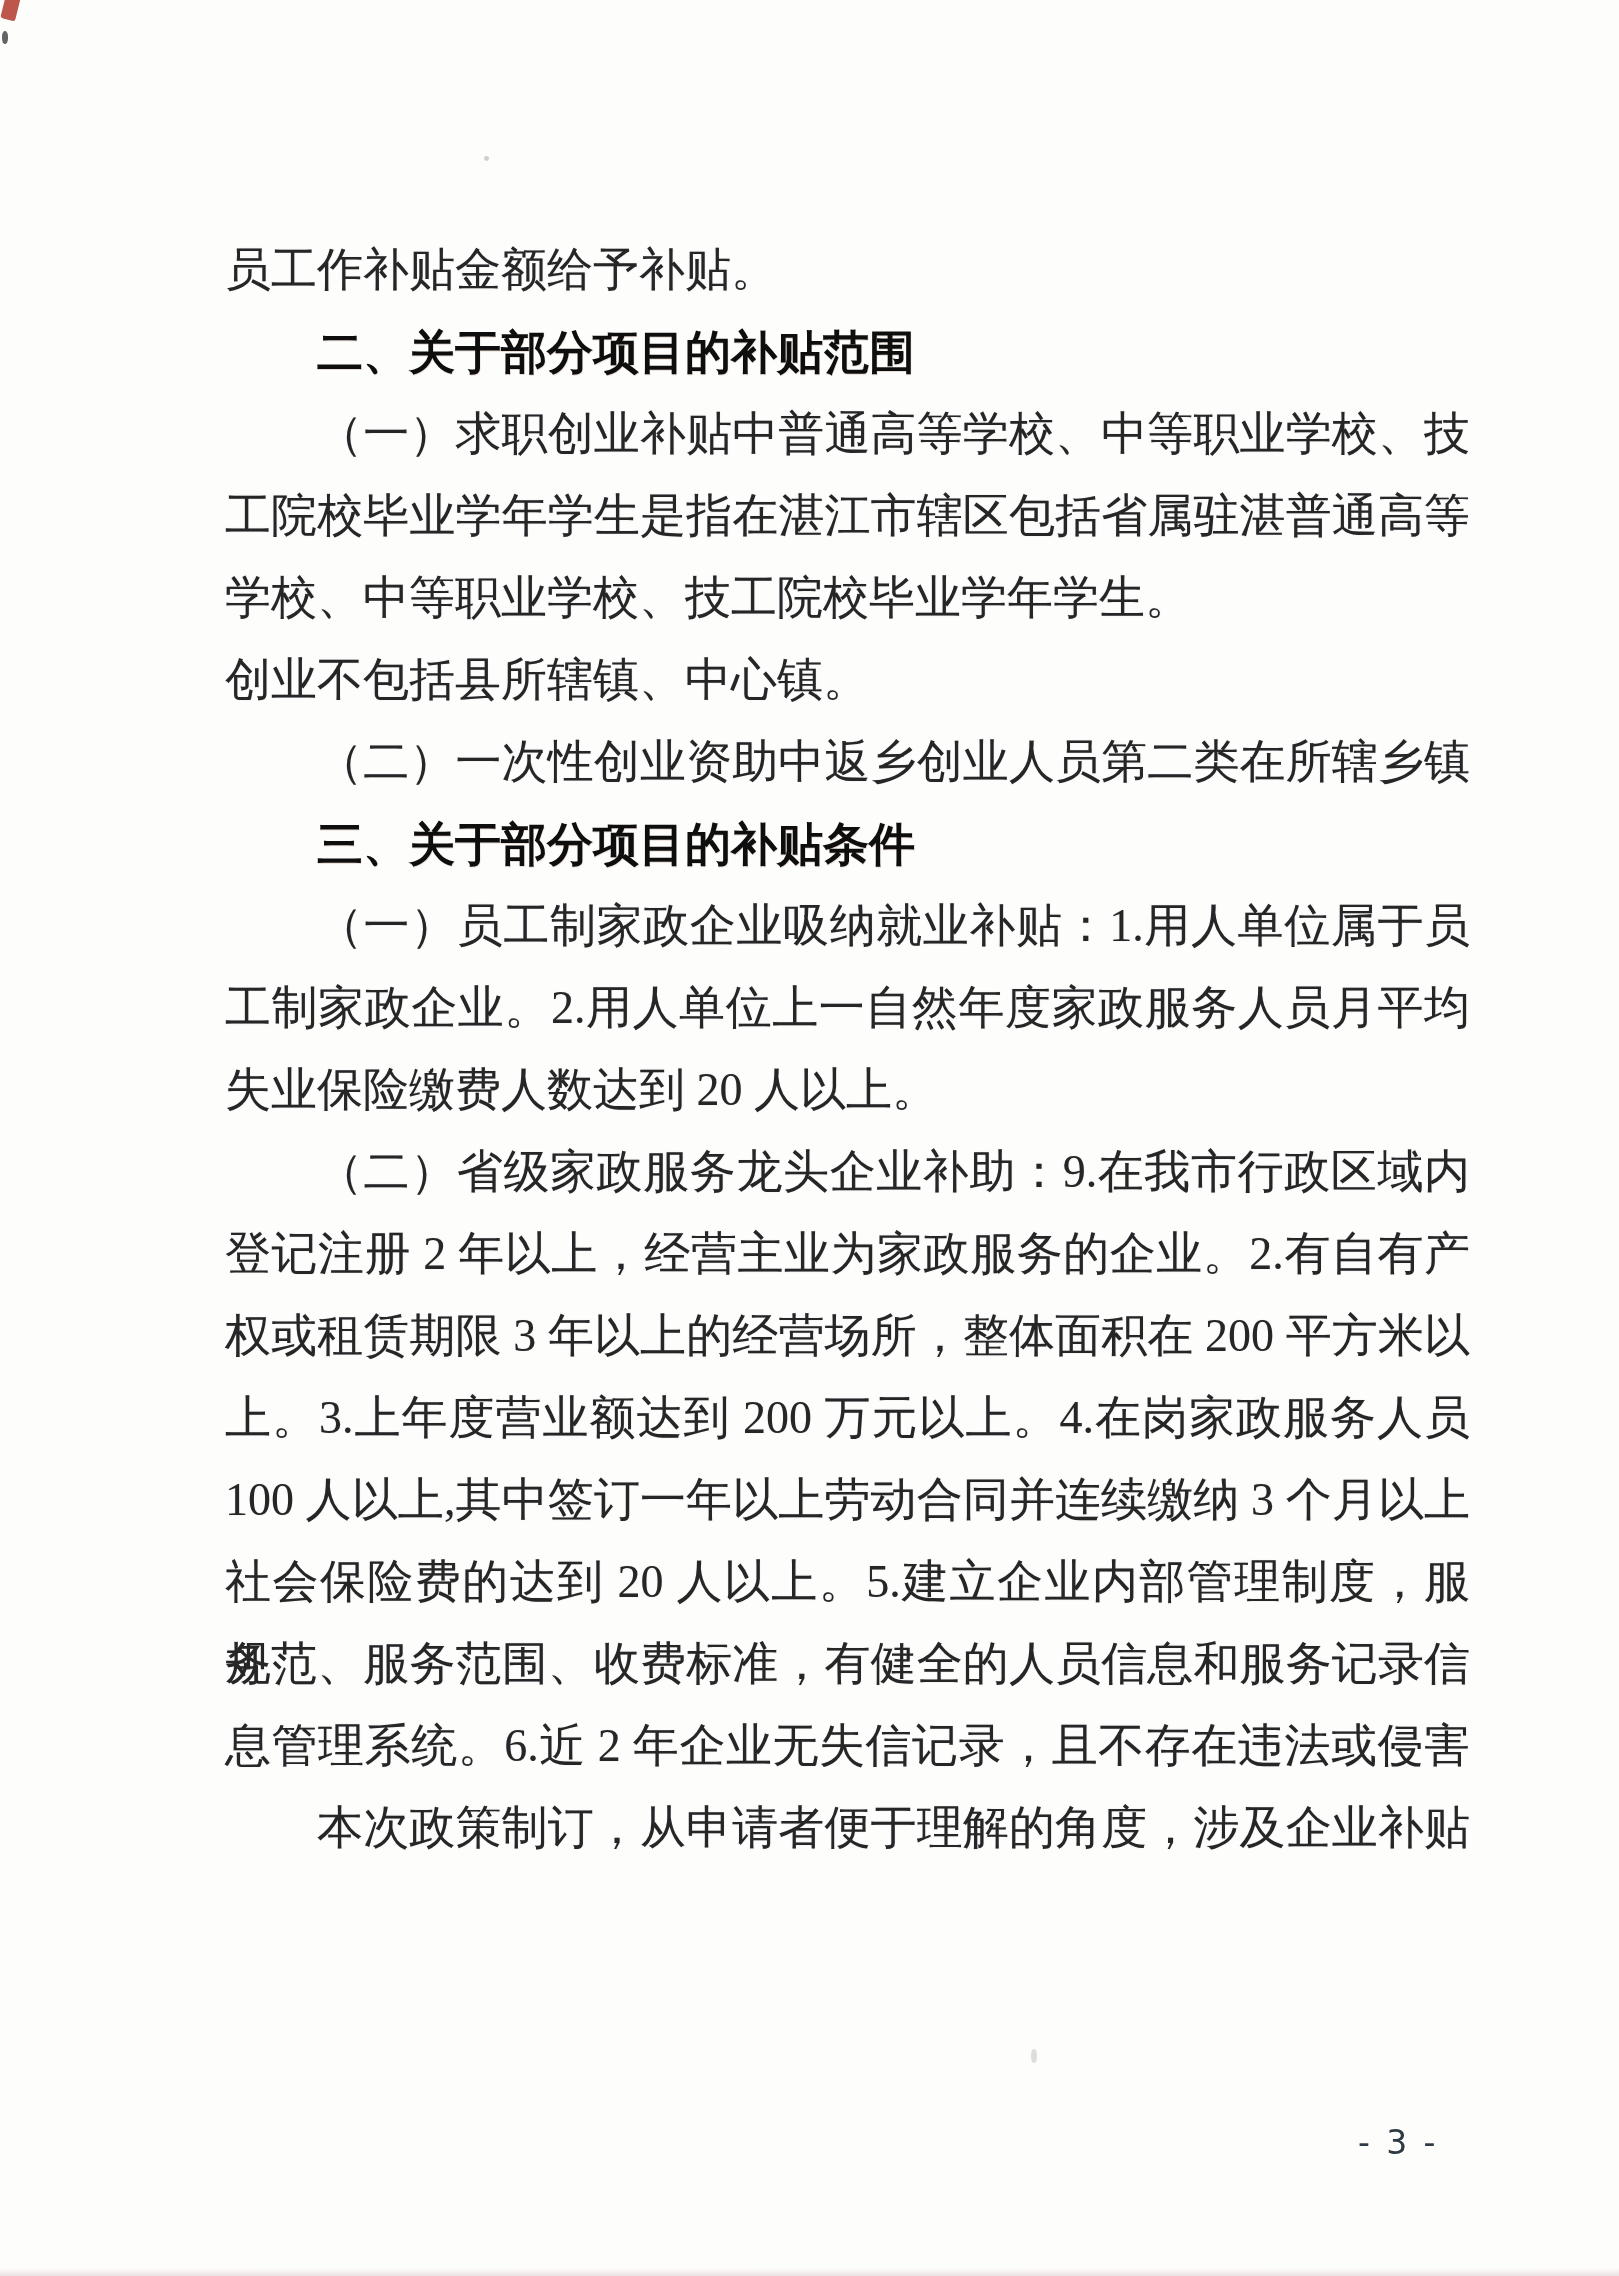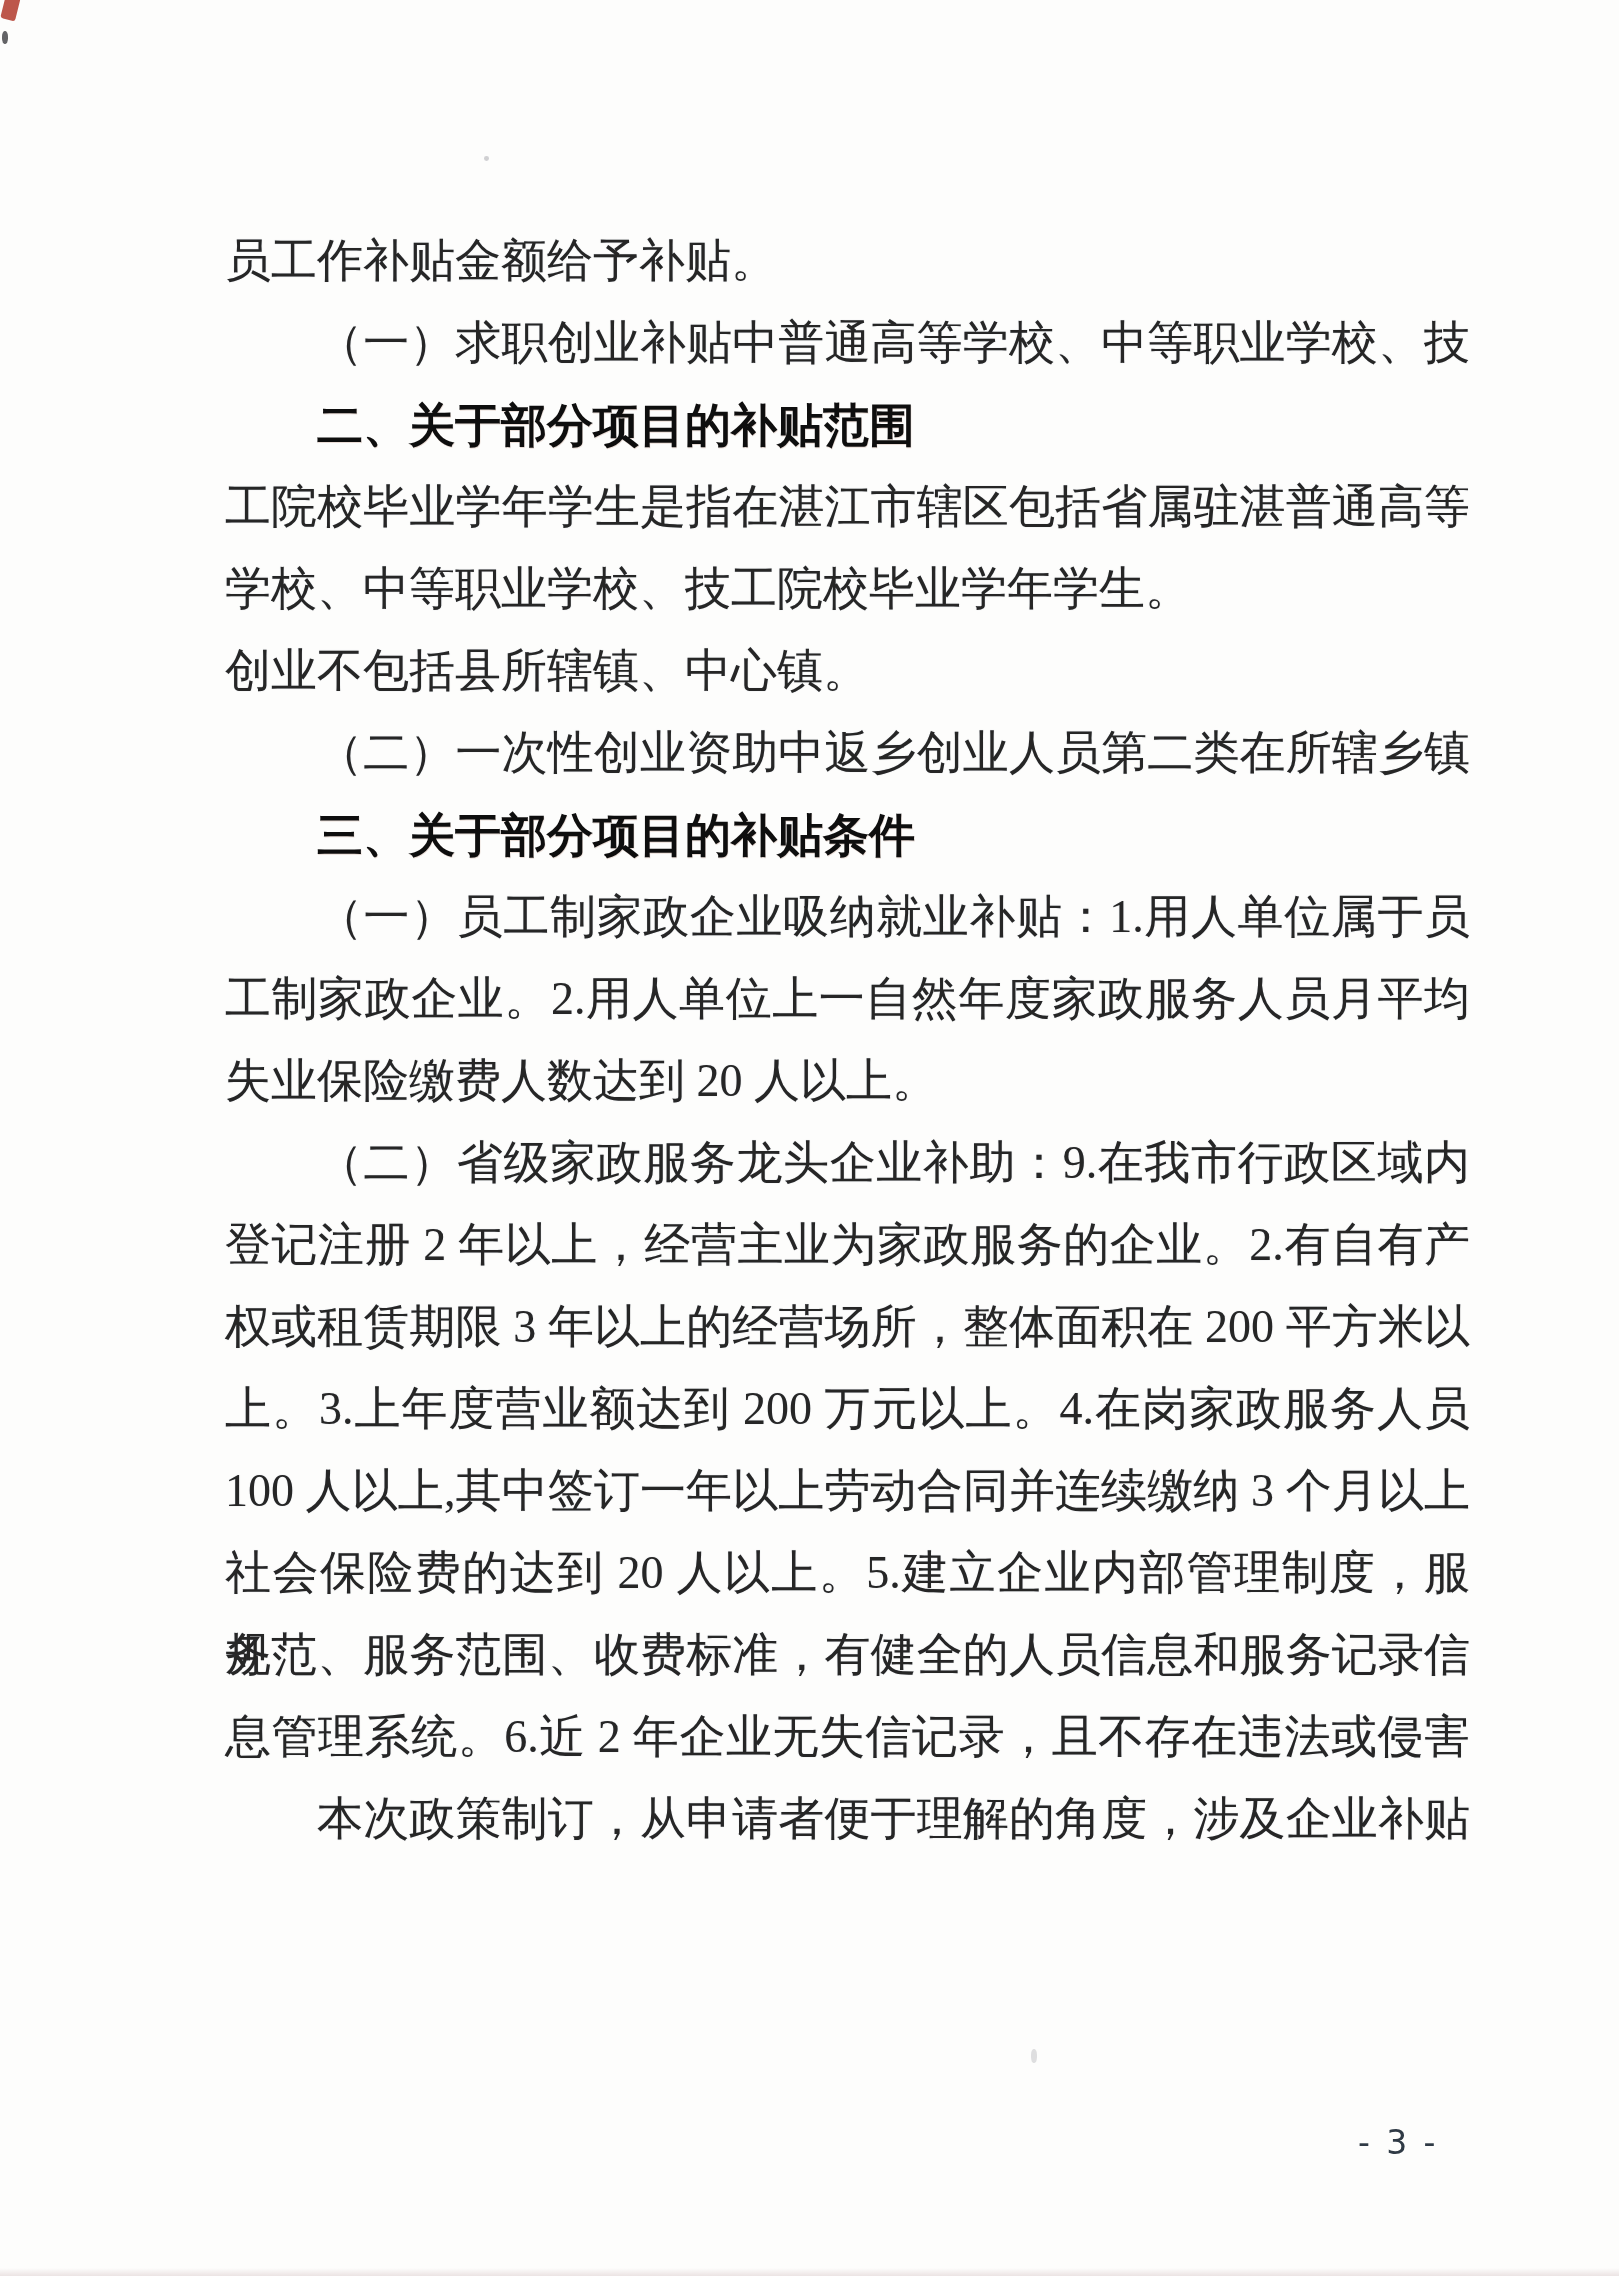--- a/index.html
+++ b/index.html
@@ -13,21 +13,21 @@
   .page {
     position: relative;
     width: 1619px;
     height: 2277px;
     background: #fdfdfc;
     font-family: "Liberation Serif", "DejaVu Serif", serif;
   }
   .content {
     position: absolute;
     left: 225px;
-    top: 220px;
+    top: 229px;
     width: 1245px;
     font-size: 46px;
     color: #262626;
     text-shadow: 0 0 1px rgba(80, 95, 120, 0.35);
   }
   .ln {
     height: 82px;
     line-height: 82px;
     white-space: normal;
     text-align: left;
@@ -110,22 +110,22 @@
 
 <div class="page">
 
   <div class="red-mark"></div>
   <div class="ink-speck"></div>
   <div class="faint-speck-1"></div>
   <div class="faint-speck-2"></div>
 
   <div class="content">
     <div class="ln">员工作补贴金额给予补贴。</div>
+    <div class="ln heading indent">二、关于部分项目的补贴范围</div>
     <div class="ln indent fill">（一）求职创业补贴中普通高等学校、中等职业学校、技</div>
-    <div class="ln heading indent">二、关于部分项目的补贴范围</div>
     <div class="ln fill">工院校毕业学年学生是指在湛江市辖区包括省属驻湛普通高等</div>
     <div class="ln">学校、中等职业学校、技工院校毕业学年学生。</div>
     <div class="ln">创业不包括县所辖镇、中心镇。</div>
     <div class="ln indent fill">（二）一次性创业资助中返乡创业人员第二类在所辖乡镇</div>
     <div class="ln heading indent">三、关于部分项目的补贴条件</div>
     <div class="ln indent fill">（一）员工制家政企业吸纳就业补贴：1.用人单位属于员</div>
     <div class="ln fill">工制家政企业。2.用人单位上一自然年度家政服务人员月平均</div>
     <div class="ln">失业保险缴费人数达到 20 人以上。</div>
     <div class="ln indent fill">（二）省级家政服务龙头企业补助：9.在我市行政区域内</div>
     <div class="ln fill">登记注册 2 年以上，经营主业为家政服务的企业。2.有自有产</div>

